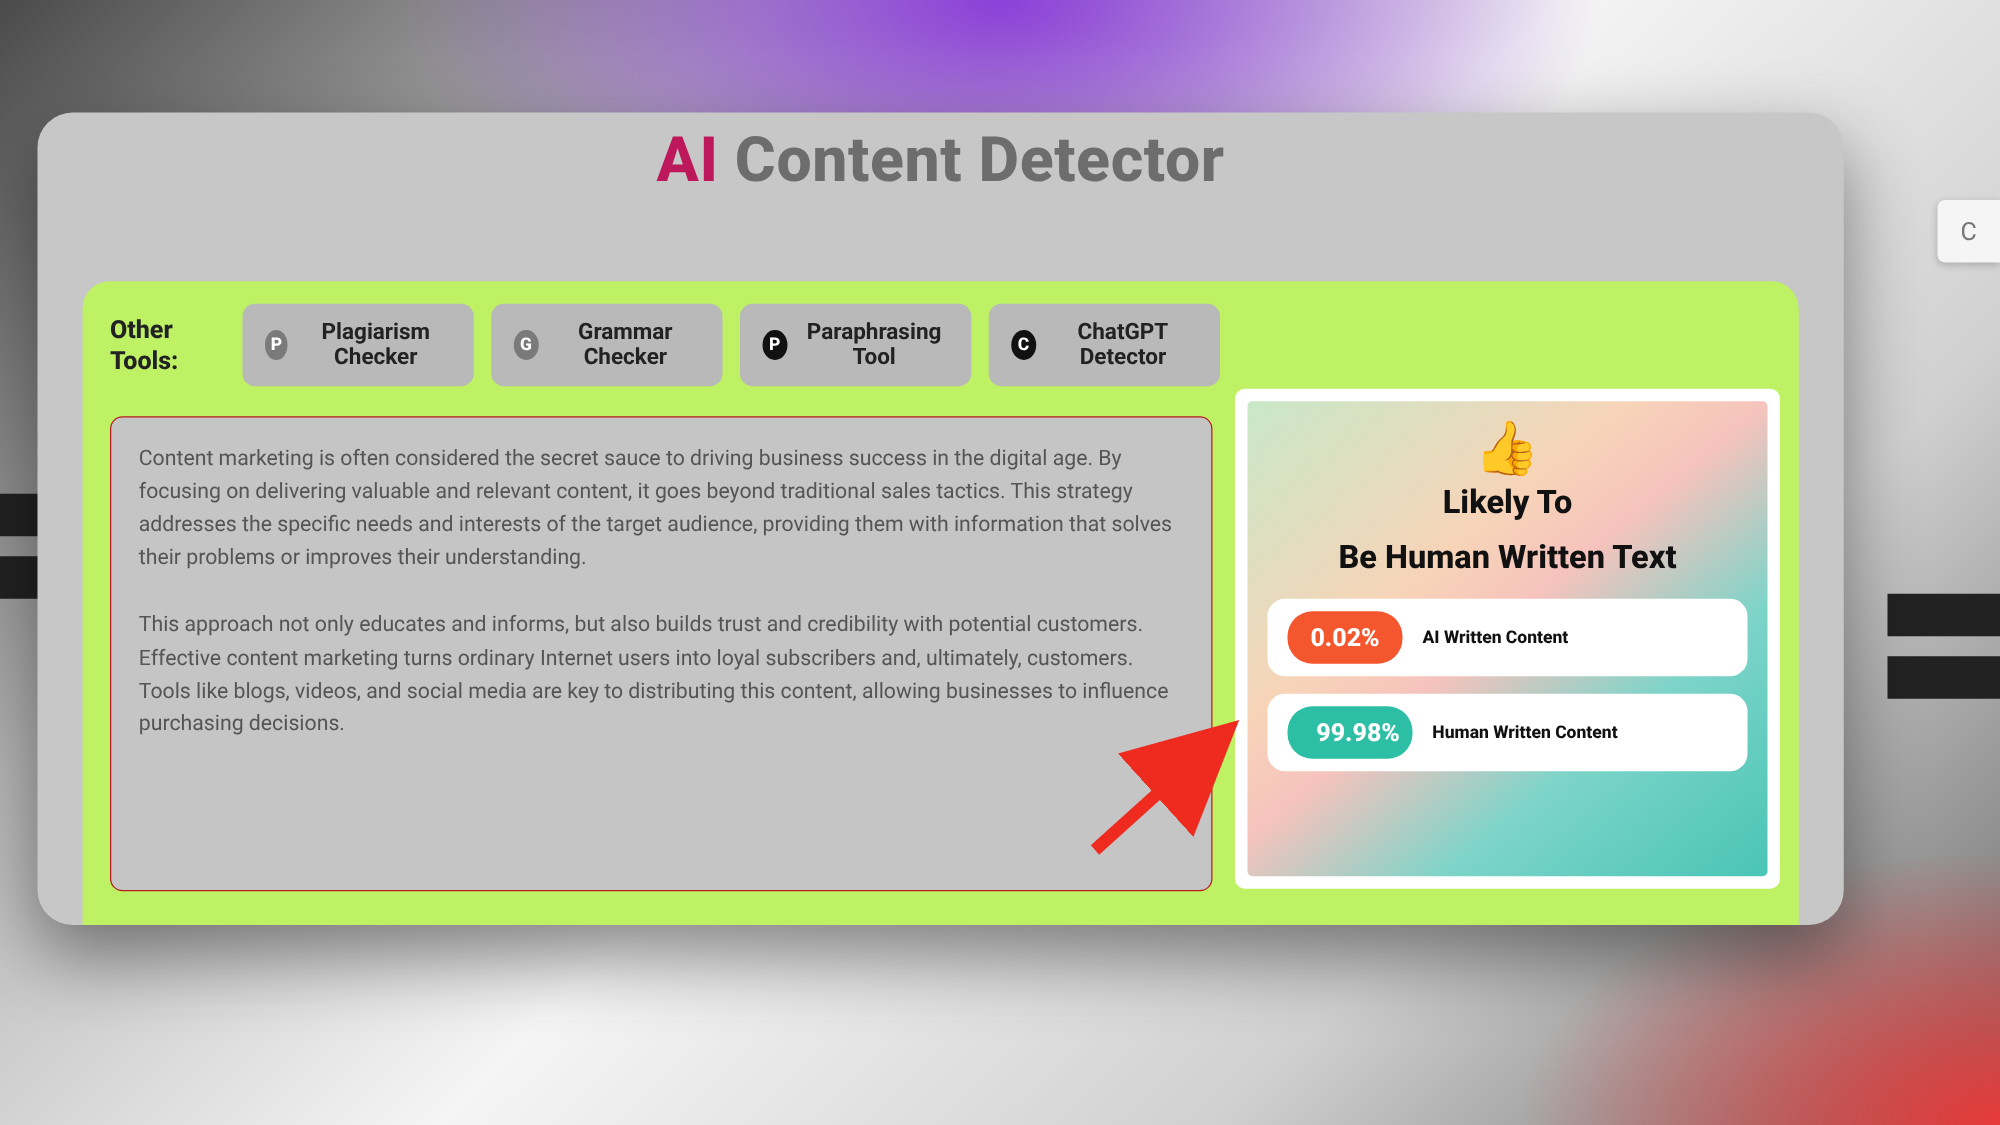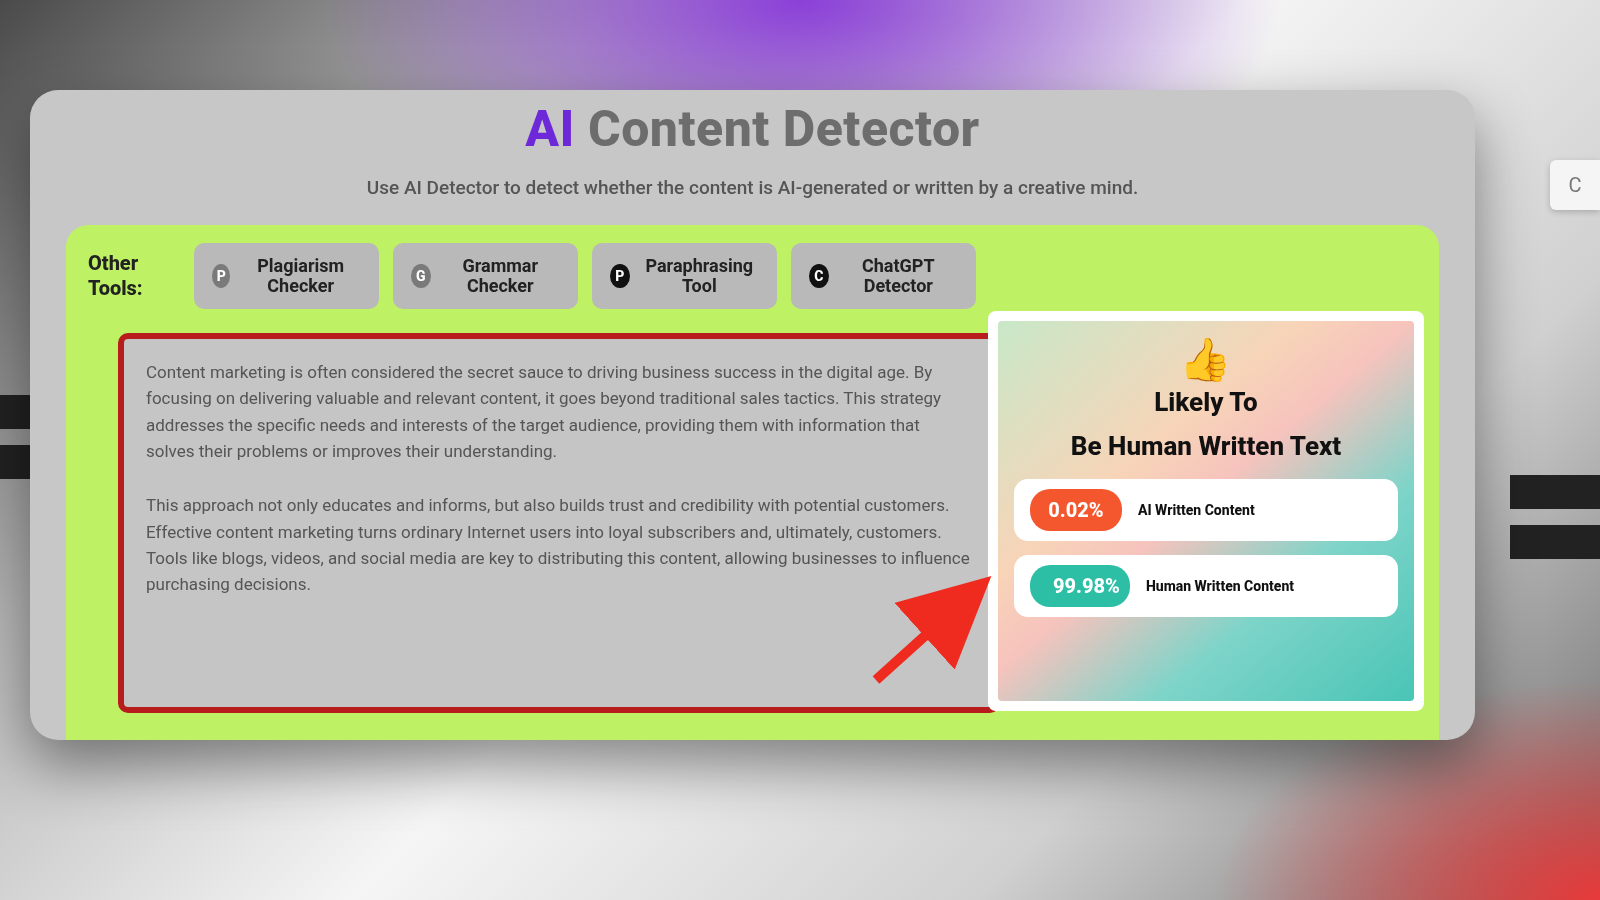--- a/index.html
+++ b/index.html
@@ -22,21 +22,21 @@
     left: 30px; top: 90px;
     width: 1445px; height: 650px;
     background: #c7c7c7;
     border-radius: 28px;
     box-shadow: 0 25px 60px rgba(0,0,0,0.45);
     padding: 0;
   }
 
   .title-row { text-align:center; padding-top: 10px; }
   .title-row h1 { font-size: 50px; font-weight: 800; letter-spacing: 0.5px; display:inline-block; }
-  .title-row .ai { color:#6d28d9; }
+  .title-row .ai { color:#be185d; }
   .title-row .rest { color:#6d6d6d; }
   .subtitle { text-align:center; font-size:19px; color:#555; margin-top:18px; font-weight:500; }
 
   .panel {
     position:absolute; left:36px; right:36px; top:135px; bottom:0;
     background:#bef264; border-radius:22px 22px 0 0;
     padding:18px 22px 0 22px;
   }
 
   .toolbar { display:flex; align-items:center; gap:14px; }
@@ -52,22 +52,22 @@
     display:inline-flex; align-items:center; justify-content:center;
     width:24px; height:24px; border-radius:50%;
     font-size:14px; font-weight:800; color:#fff;
   }
   .badge-gray { background:#7a7a7a; }
   .badge-black { background:#111; }
   .tool-btn .lbl { line-height:1.1; }
 
   .content-area {
     position:absolute; left:22px; top:108px; width:882px; height:380px;
-    background:#c5c5c5; border:6px solid #b91c1c; border-radius:10px;
-    padding:20px 22px; color:#555; font-size:17px; line-height:1.55;margin-left:30px;
+    background:#c5c5c5; border:1px solid #b91c1c; border-radius:10px;
+    padding:20px 22px; color:#555; font-size:17px; line-height:1.55;
   }
   .content-area p + p { margin-top:28px; }
 
   .score-title {
     position:absolute; left:970px; top:22px; width:390px; text-align:center;
     font-size:24px; font-weight:800; color:#222;
   }
 
   .score-card-wrap {
     position:absolute; left:922px; top:86px;
@@ -116,21 +116,20 @@
 <div class="stripe s3"></div>
 <div class="stripe s4"></div>
 
 <div class="card">
 
   <div class="title-row">
     <h1>
       <span class="ai">AI </span><span class="rest">Content Detector</span>
     </h1>
   </div>
-  <div class="subtitle">Use AI Detector to detect whether the content is AI-generated or written by a creative mind.</div>
 
   <div class="panel">
 
     <div class="toolbar">
       <div class="tools-label">Other Tools:</div>
 
       <div class="tool-btn">
         <span class="badge badge-gray">P</span>
         <span class="lbl">Plagiarism Checker</span>
       </div>

